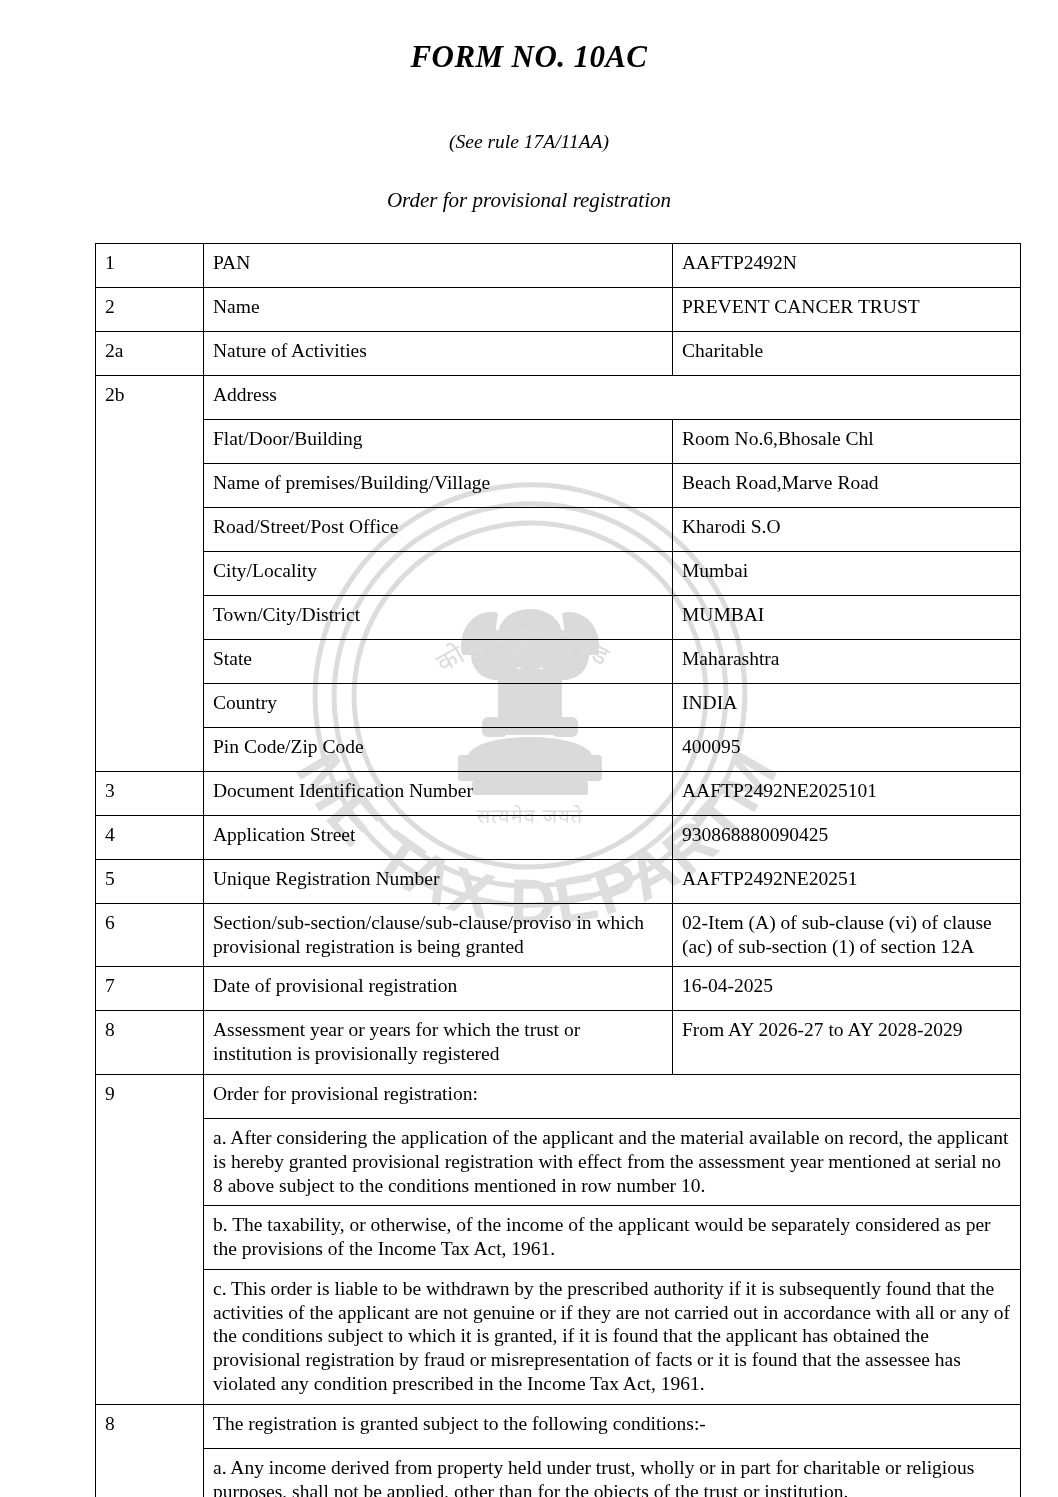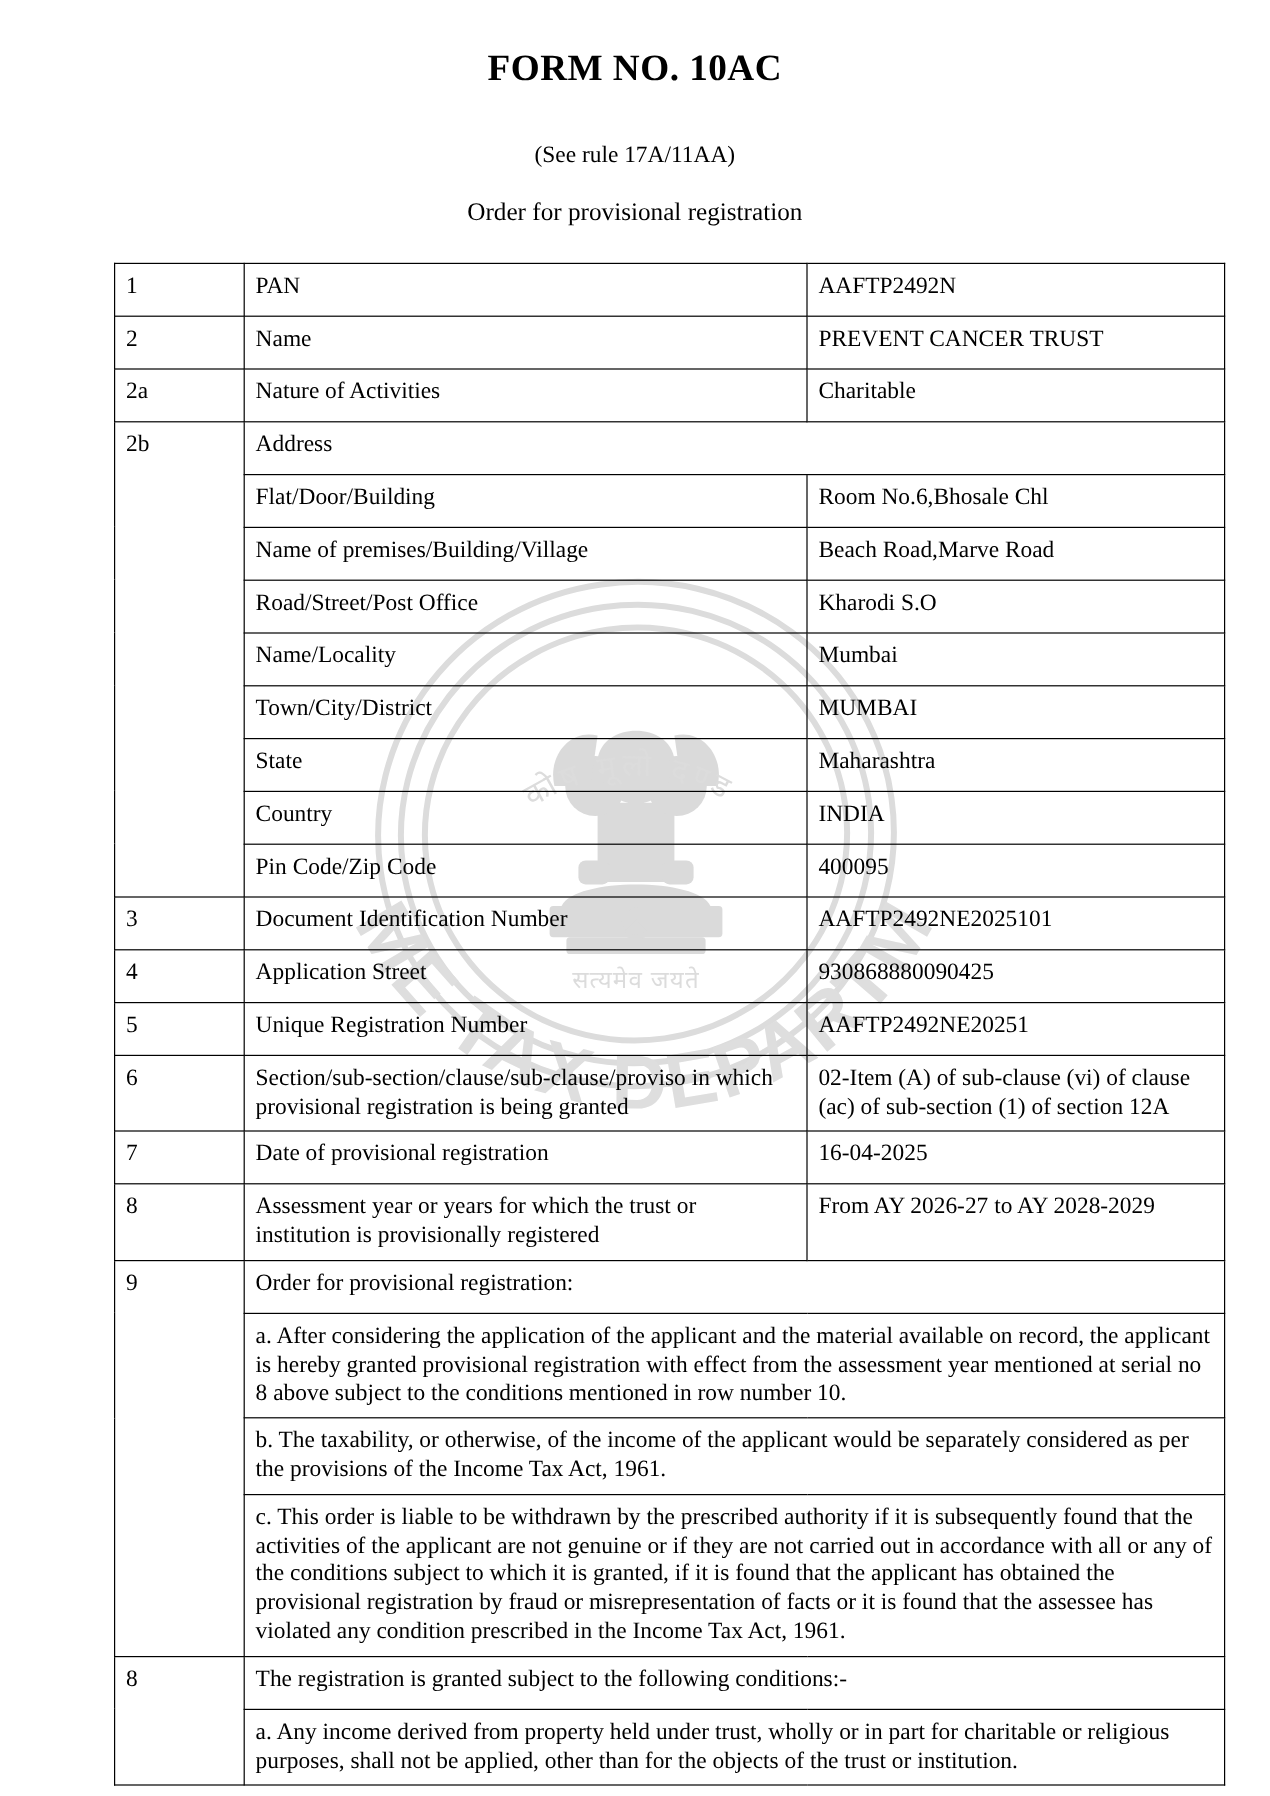--- a/index.html
+++ b/index.html
@@ -35,31 +35,32 @@
     opacity: 1;
   }
   .watermark svg { display: block; width: 100%; height: 100%; }
 
   
   .doc-header {
     position: relative;
     z-index: 2;
     text-align: center;
     padding-top: 38px;
+    font-style: italic;
   }
   .form-title {
     font-size: 31px;
     font-weight: bold;
     letter-spacing: 0.4px;
     margin: 0;
     line-height: 1.2;
   }
   .rule-ref {
     font-size: 19.5px;
-    margin: 0;
+    margin: 12px;
     padding-top: 42px;
     line-height: 1.3;
   }
   .order-sub {
     font-size: 21px;
     margin: 0;
     padding-top: 20px;
     line-height: 1.3;
   }
 
@@ -192,21 +193,21 @@
         </tr>
         <tr class="rowtall">
           <td class="c-label">Name of premises/Building/Village</td>
           <td class="c-value">Beach Road,Marve Road</td>
         </tr>
         <tr class="rowtall">
           <td class="c-label">Road/Street/Post Office</td>
           <td class="c-value">Kharodi S.O</td>
         </tr>
         <tr class="rowtall">
-          <td class="c-label">Name/Locality</td>
+          <td class="c-label">City/Locality</td>
           <td class="c-value">Mumbai</td>
         </tr>
         <tr class="rowtall">
           <td class="c-label">Town/City/District</td>
           <td class="c-value">MUMBAI</td>
         </tr>
         <tr class="rowtall">
           <td class="c-label">State</td>
           <td class="c-value">Maharashtra</td>
         </tr>

